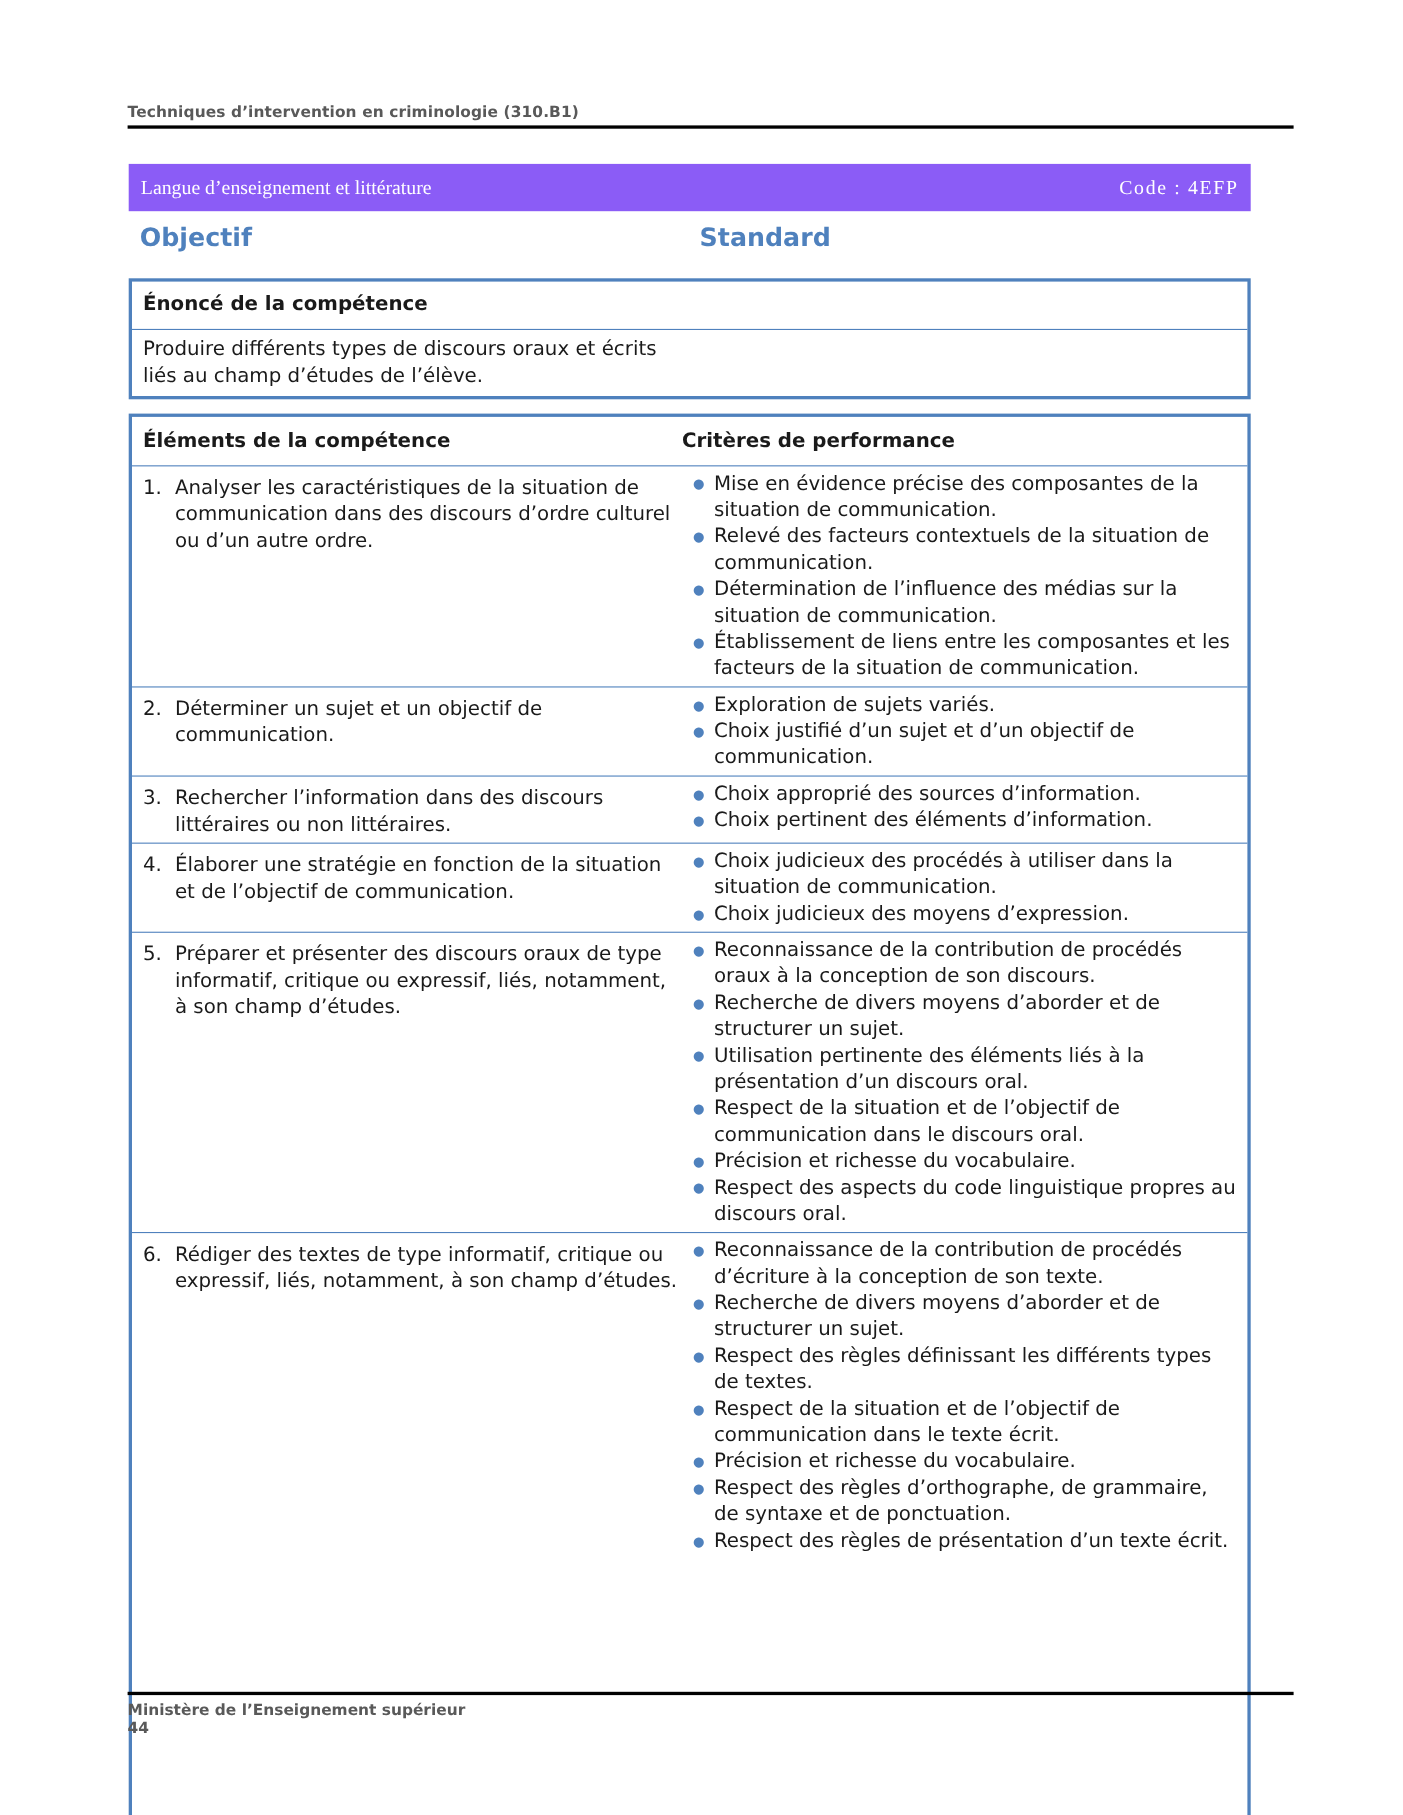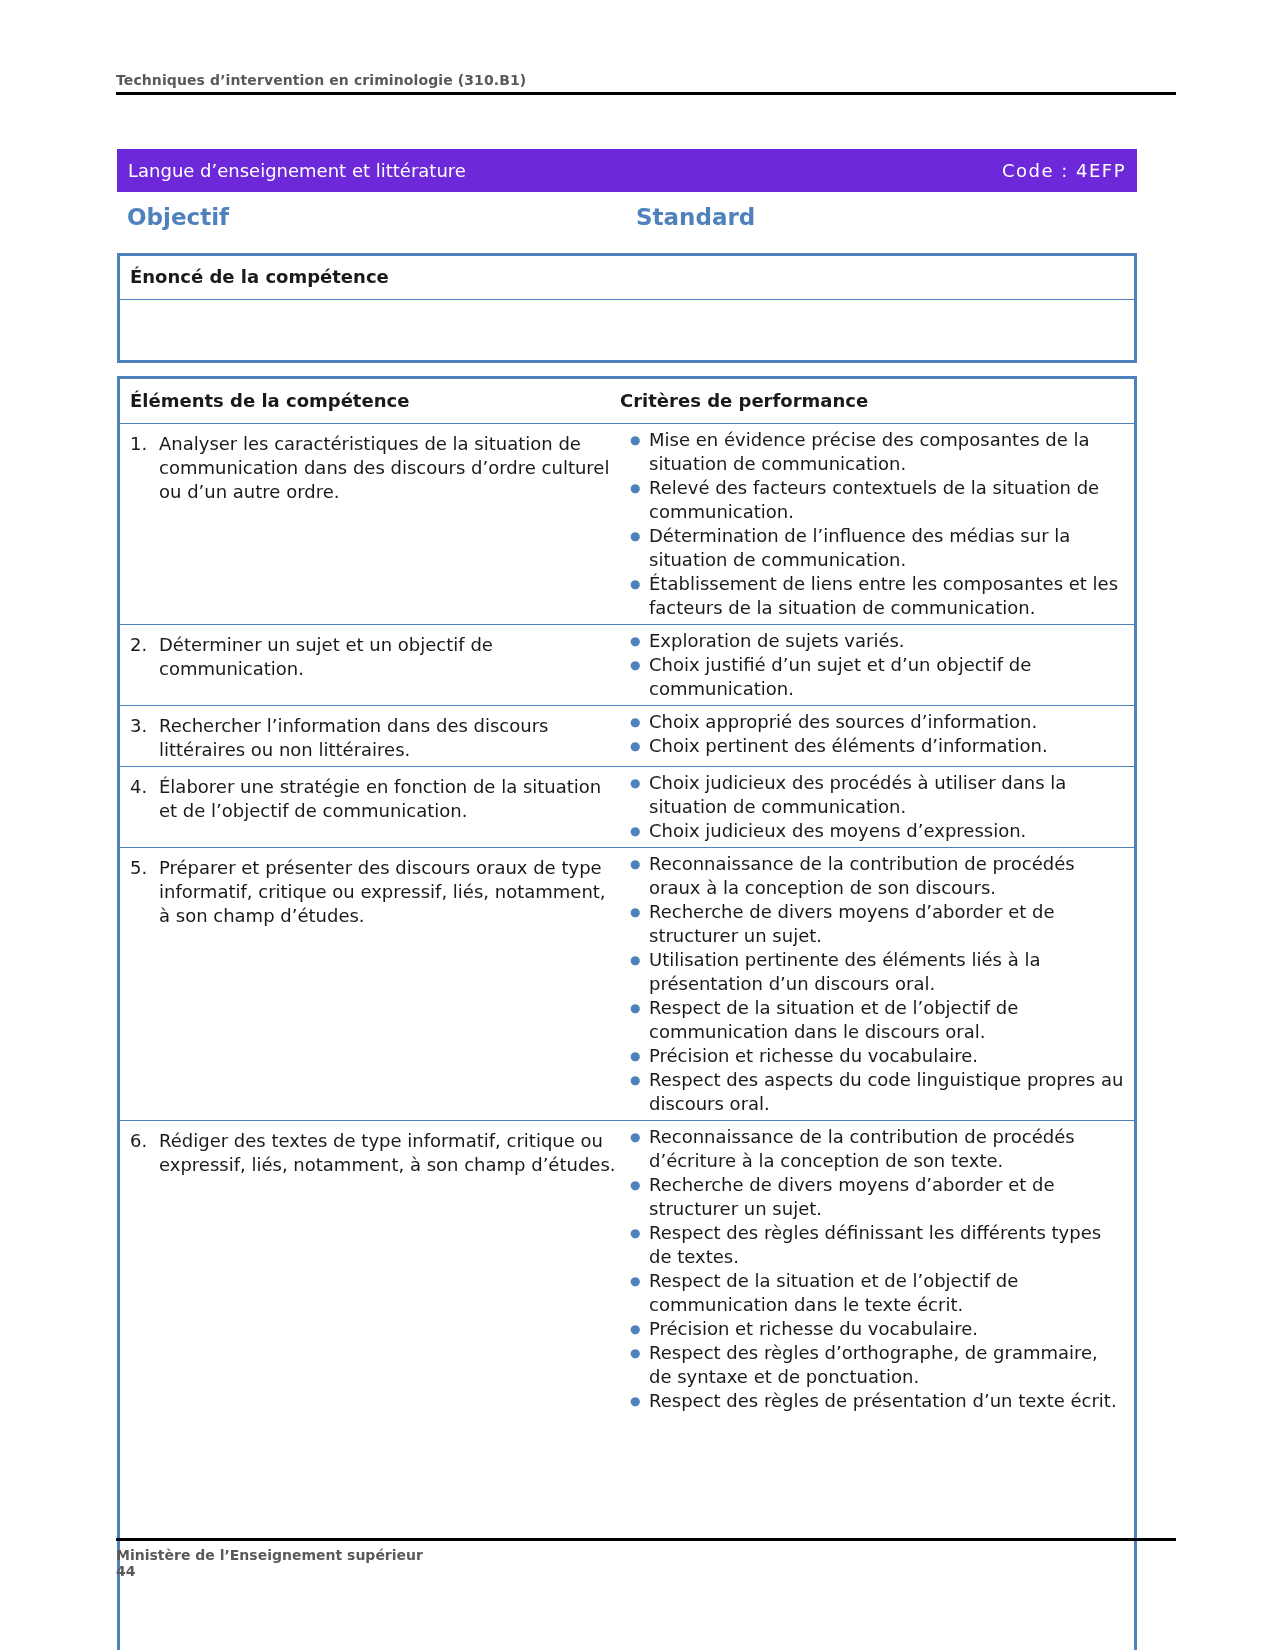--- a/index.html
+++ b/index.html
@@ -1,23 +1,23 @@
 <!DOCTYPE html>
 <html><head>
 <meta charset="utf-8">
 <style>
   html, body { margin:0; padding:0; background:#ffffff; }
   body { width:1275px; height:1650px; position:relative; overflow:hidden;
          font-family:"DejaVu Sans", sans-serif; color:#1a1a1a; }
   .page-header { position:absolute; left:116px; top:72px; width:1060px; }
-  .page-header .title { font-size:14px; font-weight:bold; color:#595959; letter-spacing:0.1px; }
+  .page-header .title { font-size:14px; font-weight:bold; color:#595959; letter-spacing:0.1px;margin-top:22px; }
   .page-header .rule { height:3px; background:#000; margin-top:4px; }
   .banner { position:absolute; left:117px; top:149px; width:1020px; height:43px;
-            background:#6d28d9; color:#ffffff; display:flex; align-items:center;
-            justify-content:space-between; box-sizing:border-box; padding:0 11px; font-size:18px; }
+            background:#8b5cf6; color:#ffffff; display:flex; align-items:center;
+            justify-content:space-between; box-sizing:border-box; padding:0 11px; font-size:18px;font-family:Liberation Serif, serif; }
   .banner .code { letter-spacing:1.5px; }
   .subheads { position:absolute; left:127px; top:204px; width:1000px; height:34px; }
   .subheads span { position:absolute; top:0; font-size:23px; font-weight:bold; color:#4f81bd; }
   .subheads .objectif { left:0; }
   .subheads .standard { left:509px; }
   .box { position:absolute; left:117px; width:1020px; border:3px solid #4f81bd; box-sizing:border-box; }
   .box1 { top:253px; height:110px; }
   .box1 .head { height:44px; border-bottom:1px solid #4f81bd; box-sizing:border-box;
                 padding:10px 4px 0 10px; font-size:18px; font-weight:bold; }
   .box1 .body { padding:6px 10px; font-size:18px; line-height:24px; width:500px; }
@@ -52,20 +52,21 @@
   <span class="code">Code : 4EFP</span>
 </div>
 
 <div class="subheads">
   <span class="objectif">Objectif</span>
   <span class="standard">Standard</span>
 </div>
 
 <div class="box box1">
   <div class="head">Énoncé de la compétence</div>
+  <div class="body">Produire différents types de discours oraux et écrits liés au champ d’études de l’élève.</div>
 </div>
 
 <div class="box box2">
   <table>
     <colgroup>
         <col class="c1">
         <col>
       </colgroup>
     <tbody id="tbody">
       <tr class="hdr">

